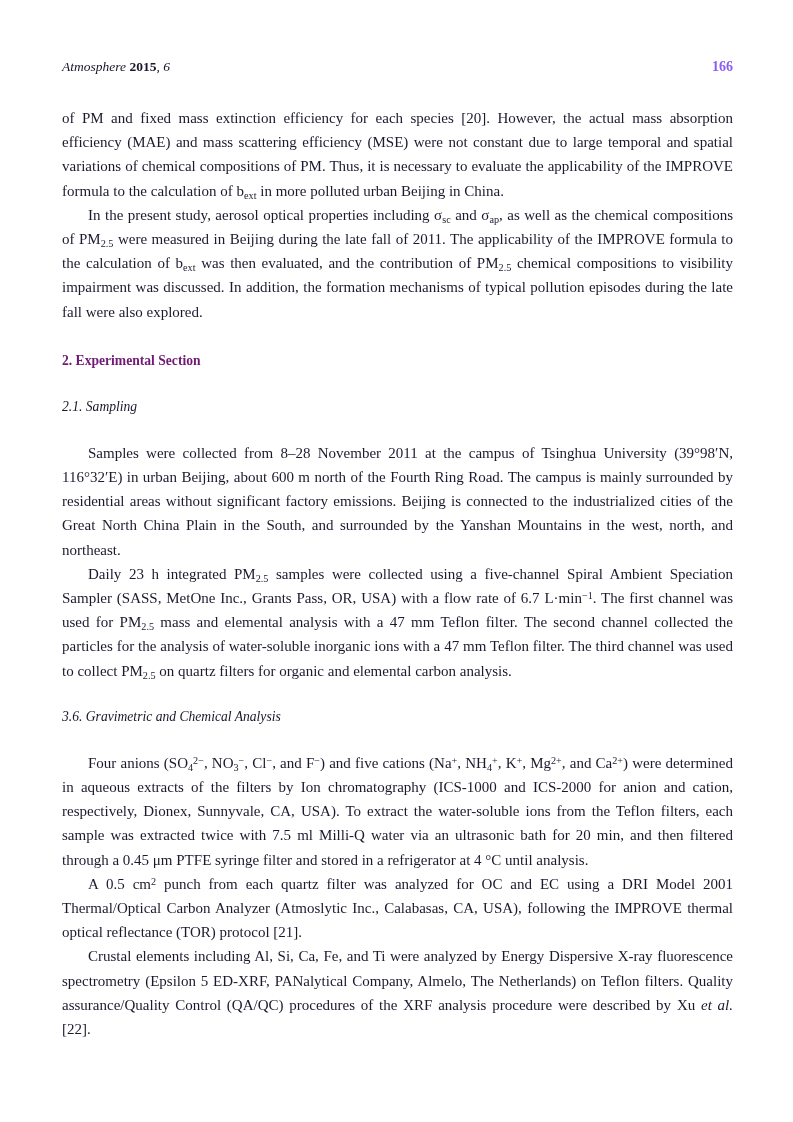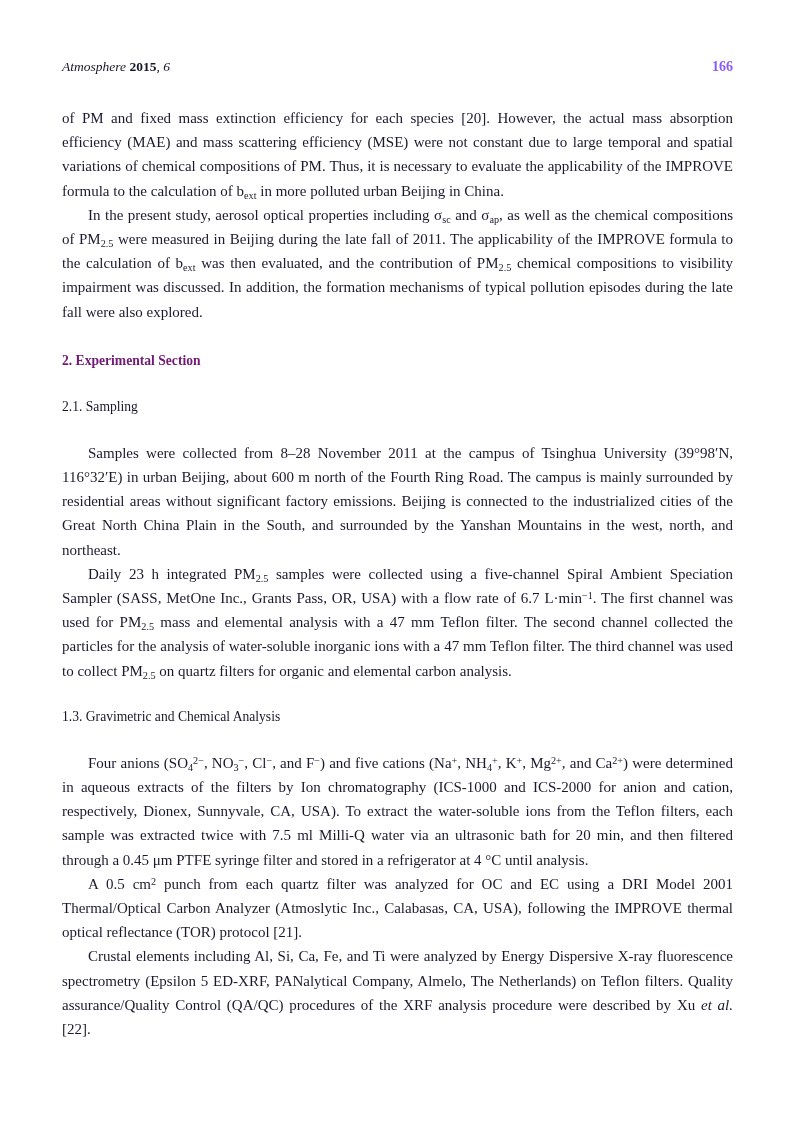--- a/index.html
+++ b/index.html
@@ -85,20 +85,21 @@
     font-size: 13.6px;
     line-height: 24px;
     font-weight: bold;
     color: #701a75;
     text-align: left;
   }
   h3.subsection-heading {
     margin: 0;
     font-size: 13.6px;
     line-height: 24px;
+    font-style: italic;
     font-weight: normal;
     color: #17172b;
     text-align: left;
   }
   .gap-before-h2 { height: 25px; }
   .gap-after-h2  { height: 22px; }
   .gap-before-h3 { height: 22px; }
   .gap-after-h3  { height: 22px; }
 
   sub {
@@ -139,21 +140,21 @@
       <h3 class="subsection-heading">2.1. Sampling</h3>
 
       <div class="gap-after-h3"></div>
 
       <p class="para indent">Samples were collected from 8–28 November 2011 at the campus of Tsinghua University (39°98′N, 116°32′E) in urban Beijing, about 600 m north of the Fourth Ring Road. The campus is mainly surrounded by residential areas without significant factory emissions. Beijing is connected to the industrialized cities of the Great North China Plain in the South, and surrounded by the Yanshan Mountains in the west, north, and northeast.</p>
 
       <p class="para indent">Daily 23 h integrated PM<sub>2.5</sub> samples were collected using a five-channel Spiral Ambient Speciation Sampler (SASS, MetOne Inc., Grants Pass, OR, USA) with a flow rate of 6.7 L·min<sup>−1</sup>. The first channel was used for PM<sub>2.5</sub> mass and elemental analysis with a 47 mm Teflon filter. The second channel collected the particles for the analysis of water-soluble inorganic ions with a 47 mm Teflon filter. The third channel was used to collect PM<sub>2.5</sub> on quartz filters for organic and elemental carbon analysis.</p>
 
       <div class="gap-before-h3"></div>
 
-      <h3 class="subsection-heading">1.3. Gravimetric and Chemical Analysis</h3>
+      <h3 class="subsection-heading">3.6. Gravimetric and Chemical Analysis</h3>
 
       <div class="gap-after-h3"></div>
 
 
       <p class="para indent">Four anions (SO<sub>4</sub><sup>2−</sup>, NO<sub>3</sub><sup>−</sup>, Cl<sup>−</sup>, and F<sup>−</sup>) and five cations (Na<sup>+</sup>, NH<sub>4</sub><sup>+</sup>, K<sup>+</sup>, Mg<sup>2+</sup>, and Ca<sup>2+</sup>) were determined in aqueous extracts of the filters by Ion chromatography (ICS-1000 and ICS-2000 for anion and cation, respectively, Dionex, Sunnyvale, CA, USA). To extract the water-soluble ions from the Teflon filters, each sample was extracted twice with 7.5 ml Milli-Q water via an ultrasonic bath for 20 min, and then filtered through a 0.45 μm PTFE syringe filter and stored in a refrigerator at 4 °C until analysis.</p>
 
       <p class="para indent">A 0.5 cm<sup>2</sup> punch from each quartz filter was analyzed for OC and EC using a DRI Model 2001 Thermal/Optical Carbon Analyzer (Atmoslytic Inc., Calabasas, CA, USA), following the IMPROVE thermal optical reflectance (TOR) protocol [21].</p>
 
       <p class="para indent">Crustal elements including Al, Si, Ca, Fe, and Ti were analyzed by Energy Dispersive X-ray fluorescence spectrometry (Epsilon 5 ED-XRF, PANalytical Company, Almelo, The Netherlands) on Teflon filters. Quality assurance/Quality Control (QA/QC) procedures of the XRF analysis procedure were described by Xu <span class="ital">et al.</span> [22].</p>
 

